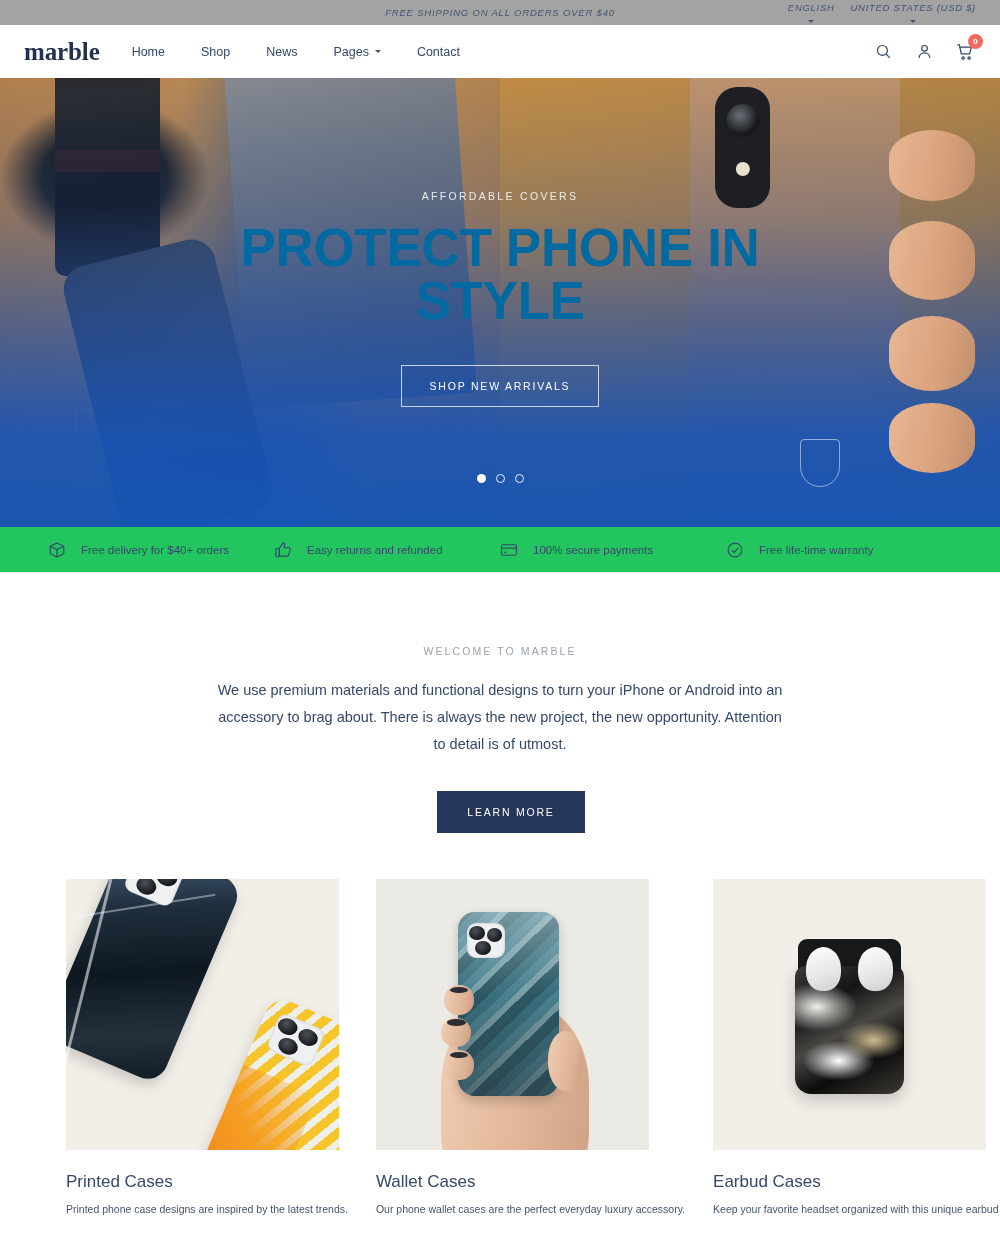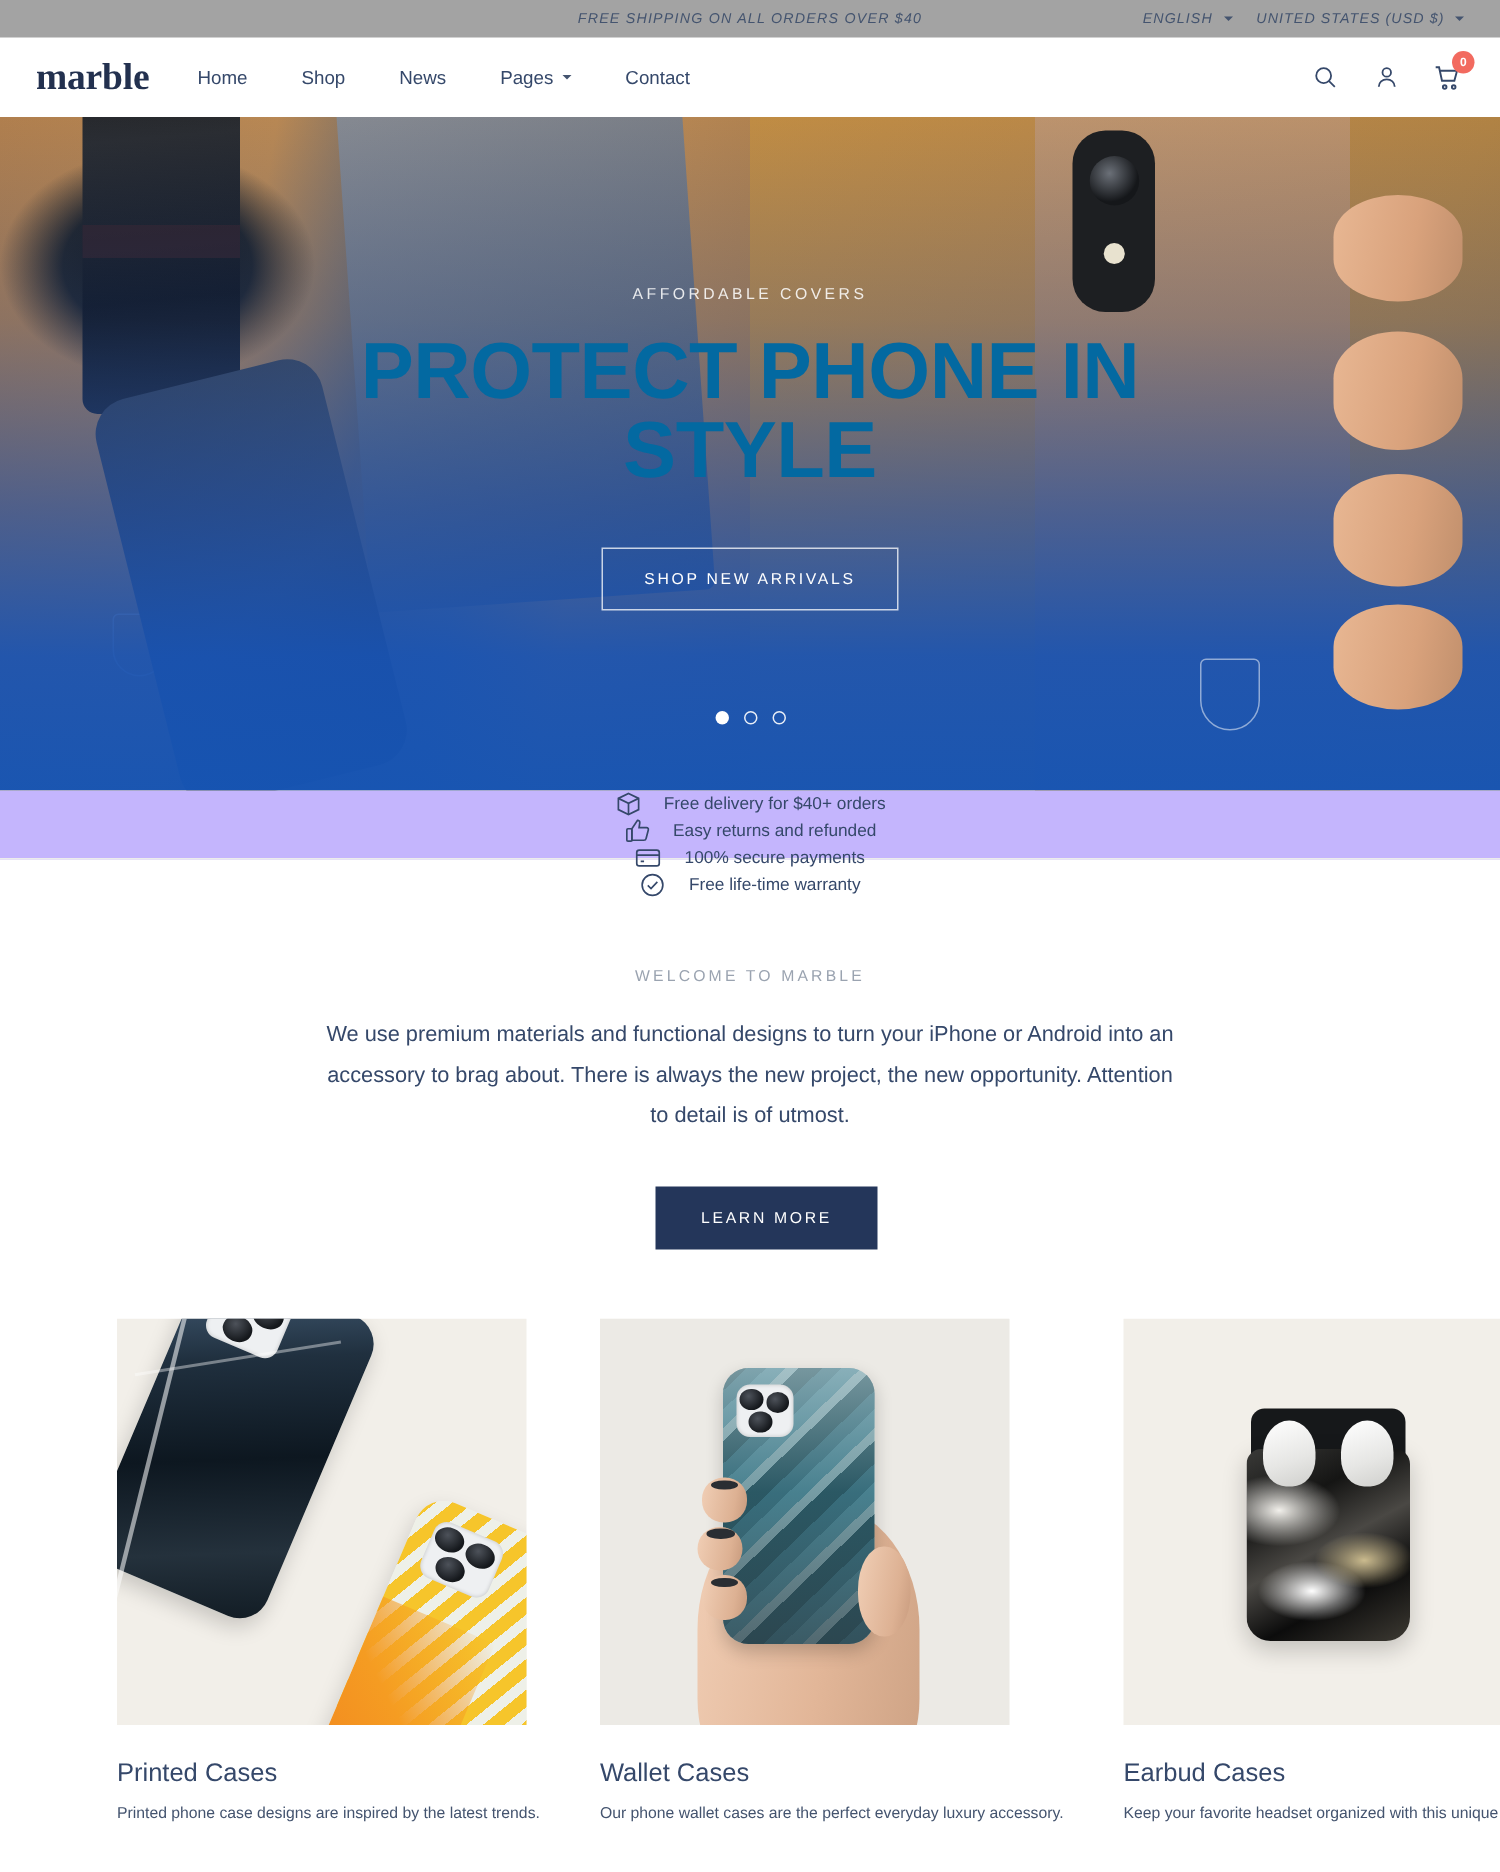--- a/index.html
+++ b/index.html
@@ -41,20 +41,21 @@
     z-index: 2;
   }
   .locale-sel {
     display: flex;
     align-items: center;
     gap: 7px;
     font-size: 9.5px;
     letter-spacing: .075em;
     color: #44546f;
     cursor: pointer;
+    flex-direction: column;
   }
   .caret {
     width: 0; height: 0;
     border-left: 3px solid transparent;
     border-right: 3px solid transparent;
     border-top: 3.5px solid #44546f;
     display: inline-block;
   }
 
   
@@ -311,26 +312,25 @@
     width: 9px; height: 9px;
     border-radius: 50%;
     border: 1.3px solid rgba(255,255,255,.9);
     cursor: pointer;
   }
   .dot.active { background: #fff; }
 
   
   .trust-bar {
     height: 46px;
-    background: #c4b5fd;
+    background: #22c55e;
     border-bottom: 1px solid #ececec;
     display: flex;
     align-items: center;
     padding: 0 48px;
-    flex-direction: column;
   }
   .trust-item {
     flex: 1;
     display: flex;
     align-items: center;
     gap: 15px;
   }
   .trust-icon {
     width: 18px; height: 18px;
     color: #35486a;
@@ -379,21 +379,20 @@
   .collections {
     margin-top: 46px;
     padding-left: 66px;
     display: flex;
     gap: 28px;
     overflow: hidden;
   }
   .collection-card {
     flex: 0 0 273px;
     cursor: pointer;
-    margin-left: 12px;
   }
   .card-media {
     width: 273px;
     height: 271px;
     background: #f2efe9;
     position: relative;
     overflow: hidden;
   }
   .card-title {
     margin-top: 22px;

